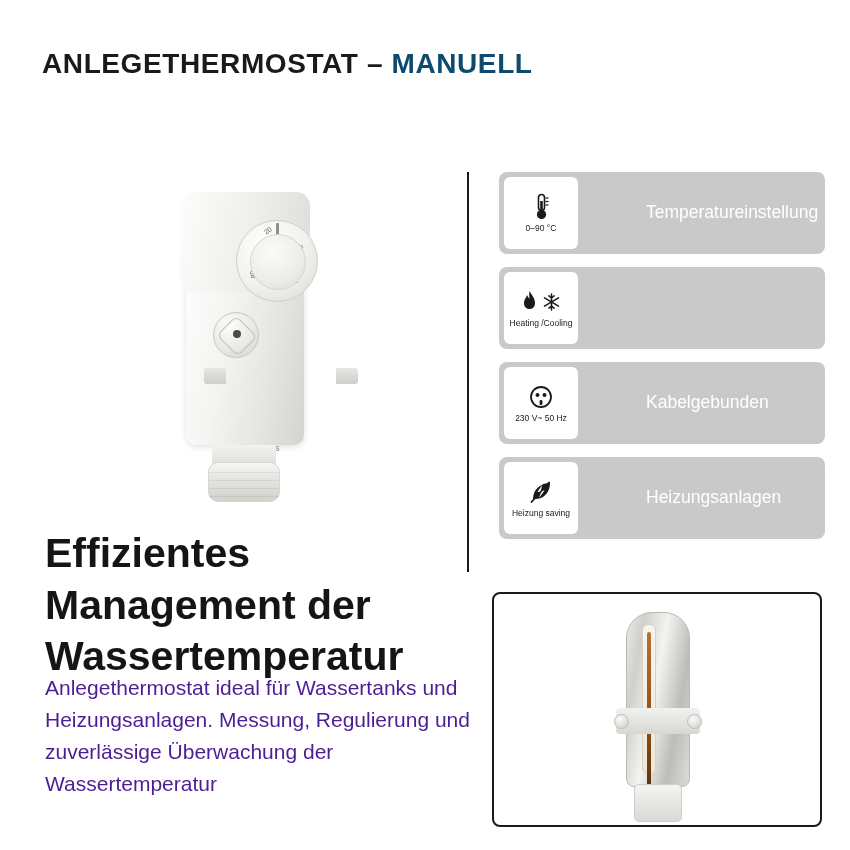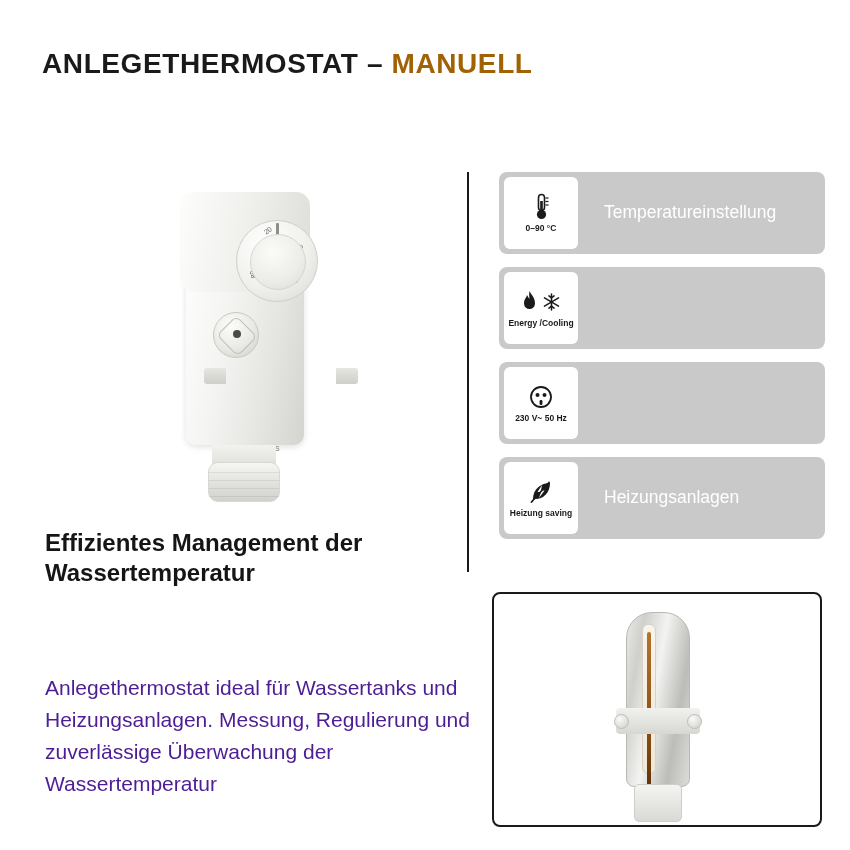--- a/index.html
+++ b/index.html
@@ -14,21 +14,21 @@
   
   .title {
     position: absolute;
     left: 42px; top: 48px;
     font-size: 28px;
     font-weight: 700;
     letter-spacing: 0.6px;
     color: #1a1a1a;
     white-space: nowrap;
   }
-  .title .accent { color: #a16207; text-align: right; }
+  .title .accent { color: #0c4a6e; text-align: right; }
 
   
   .product-photo {
     position: absolute;
     left: 150px; top: 170px;
     width: 230px; height: 340px;
   }
   .thermo-body {
     position: absolute;
     left: 36px; top: 30px;
@@ -122,21 +122,21 @@
   }
   .collar-rib {
     position: absolute; left: 0; width: 100%; height: 1px; background: rgba(0,0,0,0.07);
   }
 
   
   .headline {
     position: absolute;
     left: 45px; top: 528px;
     width: 400px;
-    font-size: 24px;
+    font-size: 41px;
     font-weight: 700;
     line-height: 1.26;
     color: #151515;
   }
   .paragraph {
     position: absolute;
     left: 45px; top: 672px;
     width: 440px;
     font-size: 21px;
     line-height: 1.52;
@@ -179,30 +179,31 @@
   }
   .feature-icon .glyphs {
     display: flex; align-items: center; justify-content: center; gap: 4px;
     height: 30px;
   }
   .feature-icon .cap {
     font-size: 8.5px;
     line-height: 1.15;
     color: #1a1a1a;
     text-align: center;
-    font-weight: 700;
+    font-weight: 400;
   }
   .feature-label {
     display: flex;
     align-items: center;
     padding-left: 26px;
     padding-right: 10px;
     font-size: 17.5px;
     color: #ffffff;
     line-height: 1.25;
+    margin-left: 42px;
   }
 
   
   .frame {
     position: absolute;
     left: 492px; top: 592px;
     width: 330px; height: 235px;
     border: 2px solid #1a1a1a;
     border-radius: 8px;
     overflow: hidden;
@@ -329,36 +330,37 @@
               <line x1="10" y1="1.5" x2="10" y2="18.5"></line>
               <line x1="2.6" y1="5.7" x2="17.4" y2="14.3"></line>
               <line x1="2.6" y1="14.3" x2="17.4" y2="5.7"></line>
               <line x1="7.3" y1="3.6" x2="10" y2="5.6"></line>
                 <line x1="12.7" y1="3.6" x2="10" y2="5.6"></line>
               <line x1="7.3" y1="16.4" x2="10" y2="14.4"></line>
                 <line x1="12.7" y1="16.4" x2="10" y2="14.4"></line>
             </g>
           </svg>
         </div>
-        <div class="cap">Energy /Cooling</div>
+        <div class="cap">Heating /Cooling</div>
       </div>
     </div>
 
     <div class="feature-row">
       <div class="feature-icon">
         <div class="glyphs">
           <svg width="26" height="26" viewBox="0 0 26 26">
             <circle cx="13" cy="13" r="10" fill="none" stroke="#1a1a1a" stroke-width="1.8"></circle>
             <circle cx="9.5" cy="11" r="2" fill="#1a1a1a"></circle>
             <circle cx="16.5" cy="11" r="2" fill="#1a1a1a"></circle>
             <rect x="11.6" y="16" width="2.8" height="5" rx="1.2" fill="#1a1a1a"></rect>
           </svg>
         </div>
         <div class="cap">230 V~ 50 Hz</div>
       </div>
+      <div class="feature-label">Kabelgebunden</div>
     </div>
 
     <div class="feature-row">
       <div class="feature-icon">
         <div class="glyphs">
           <svg width="24" height="26" viewBox="0 0 24 26">
             <path d="M4 20 C4 10 12 4 21 4 C21 14 14 21 4 20 Z" fill="#1a1a1a"></path>
             <path d="M13 6 L8.5 13 H12 L10 19 L15.5 11.5 H12 Z" fill="#ffffff"></path>
             <line x1="2.5" y1="23" x2="20" y2="3.5" stroke="#1a1a1a" stroke-width="1.8" stroke-linecap="round"></line>
           </svg>

